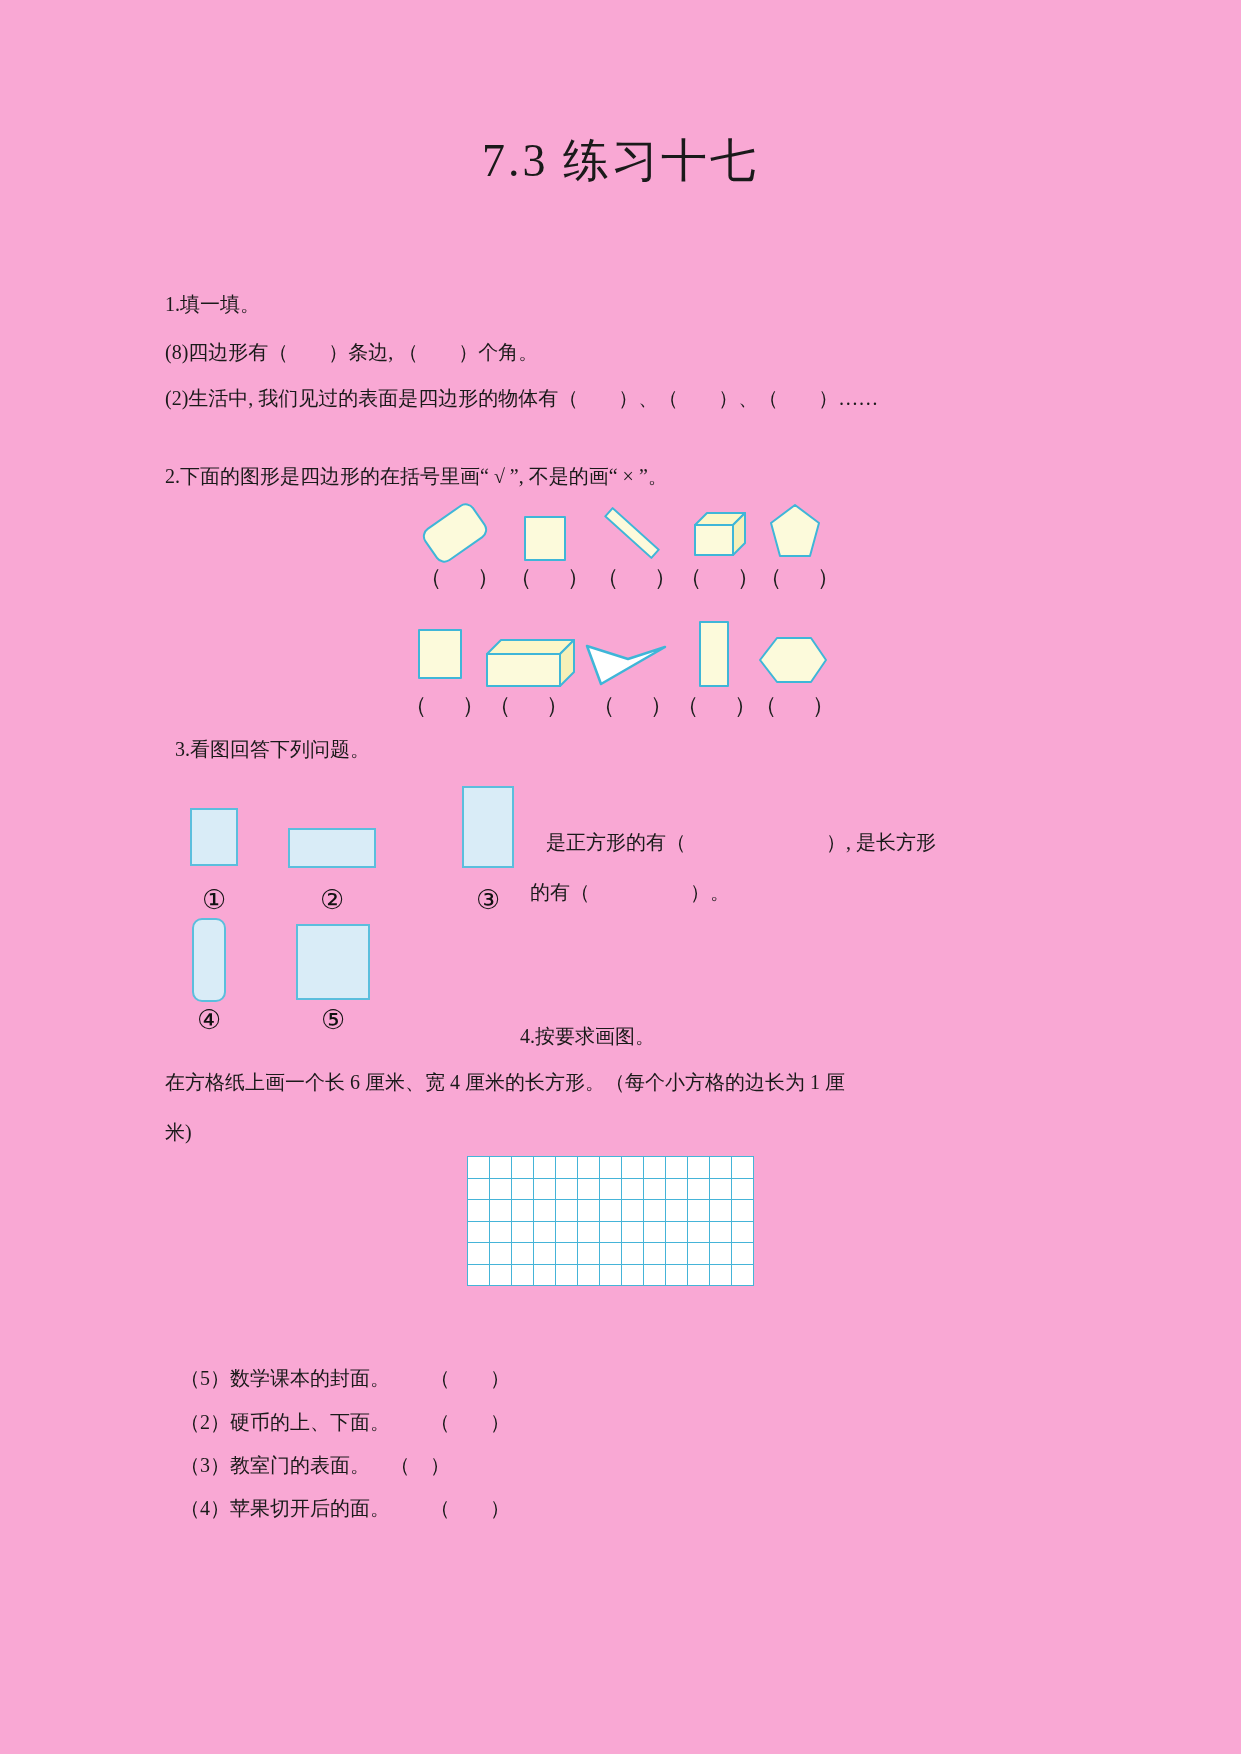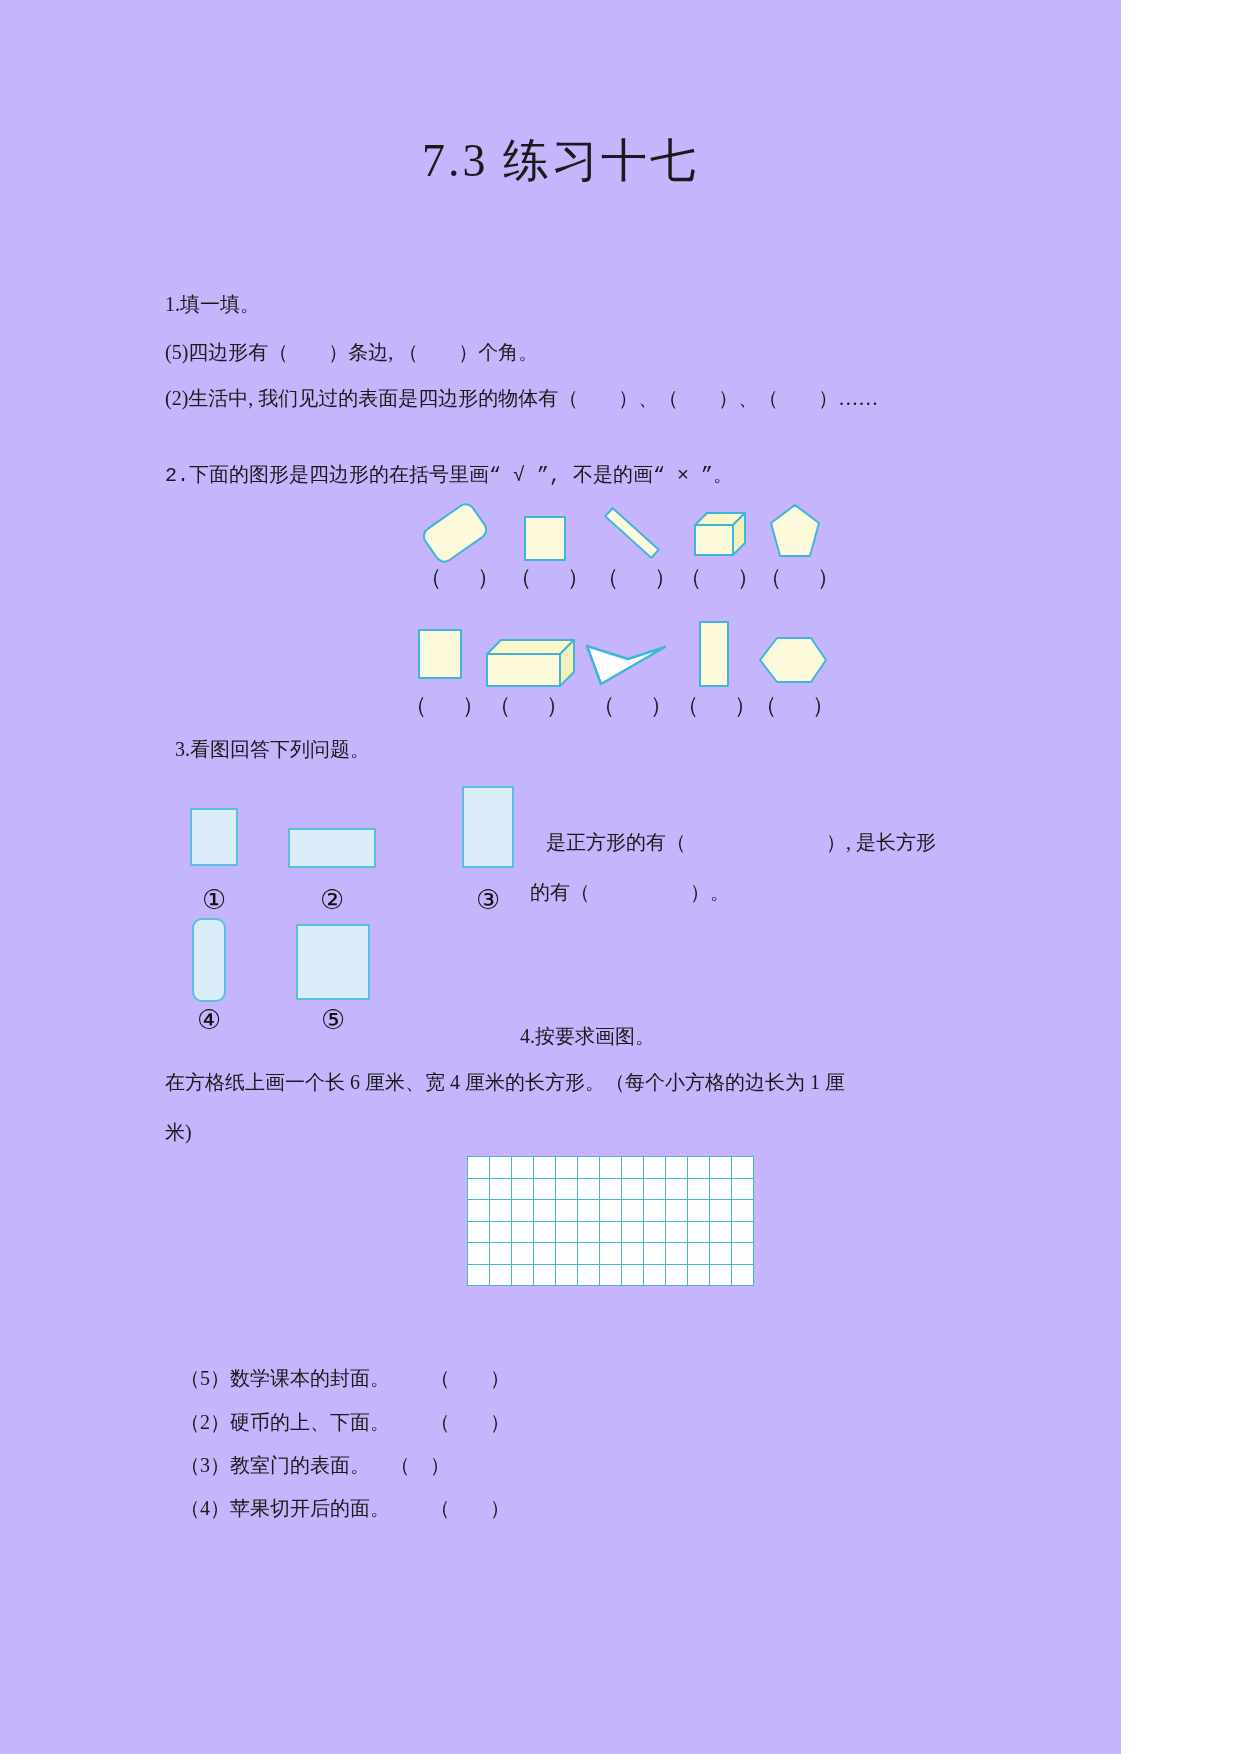--- a/index.html
+++ b/index.html
@@ -1,20 +1,20 @@
 <!DOCTYPE html>
 <html><head>
 <meta charset="utf-8">
 <style>
   html,body{margin:0;padding:0;background:#ffffff;}
   .page{
     position:relative;
-    width:1121px;
+    width:1241px;
     height:1754px;
-    background:#c4b5fd;
+    background:#f9a8d4;
     font-family:"Liberation Serif","DejaVu Serif",serif;
     color:#1a1a1a;
     overflow:hidden;
   }
   .abs{position:absolute;}
   .title{
     position:absolute;
     top:130px; left:0;
     width:100%;
     text-align:center;
@@ -69,24 +69,24 @@
   svg .yel-side{fill:#f5f0b8;stroke:#3fb6d8;stroke-width:2;stroke-linejoin:round;}
 </style>
 </head>
 <body>
 
 <div class="page">
 
   <h1 class="title">7.3 练习十七</h1>
 
   <div class="line" style="left:165px;top:288px;">1.填一填。</div>
-  <div class="line" style="left:165px;top:336px;">(5)四边形有（　　）条边, （　　）个角。</div>
+  <div class="line" style="left:165px;top:336px;">(8)四边形有（　　）条边, （　　）个角。</div>
   <div class="line" style="left:165px;top:382px;">(2)生活中, 我们见过的表面是四边形的物体有（　　）、（　　）、（　　）……</div>
 
-  <div class="line" style="left:165px;top:460px;font-family:Liberation Mono, monospace;">2.下面的图形是四边形的在括号里画“ √ ”, 不是的画“ × ”。</div>
+  <div class="line" style="left:165px;top:460px;">2.下面的图形是四边形的在括号里画“ √ ”, 不是的画“ × ”。</div>
 
   <svg class="abs" style="left:380px;top:492px;" width="470" height="76">
     <g>
       <rect class="yel" x="-29" y="-19" width="58" height="38" rx="9" transform="translate(75,41) rotate(-35)"></rect>
     </g>
     <g>
       <rect class="yel" x="145" y="25" width="40" height="43"></rect>
     </g>
     <g>
       <rect class="yel" x="-31" y="-5.5" width="62" height="11" transform="translate(252,41) rotate(42)"></rect>

